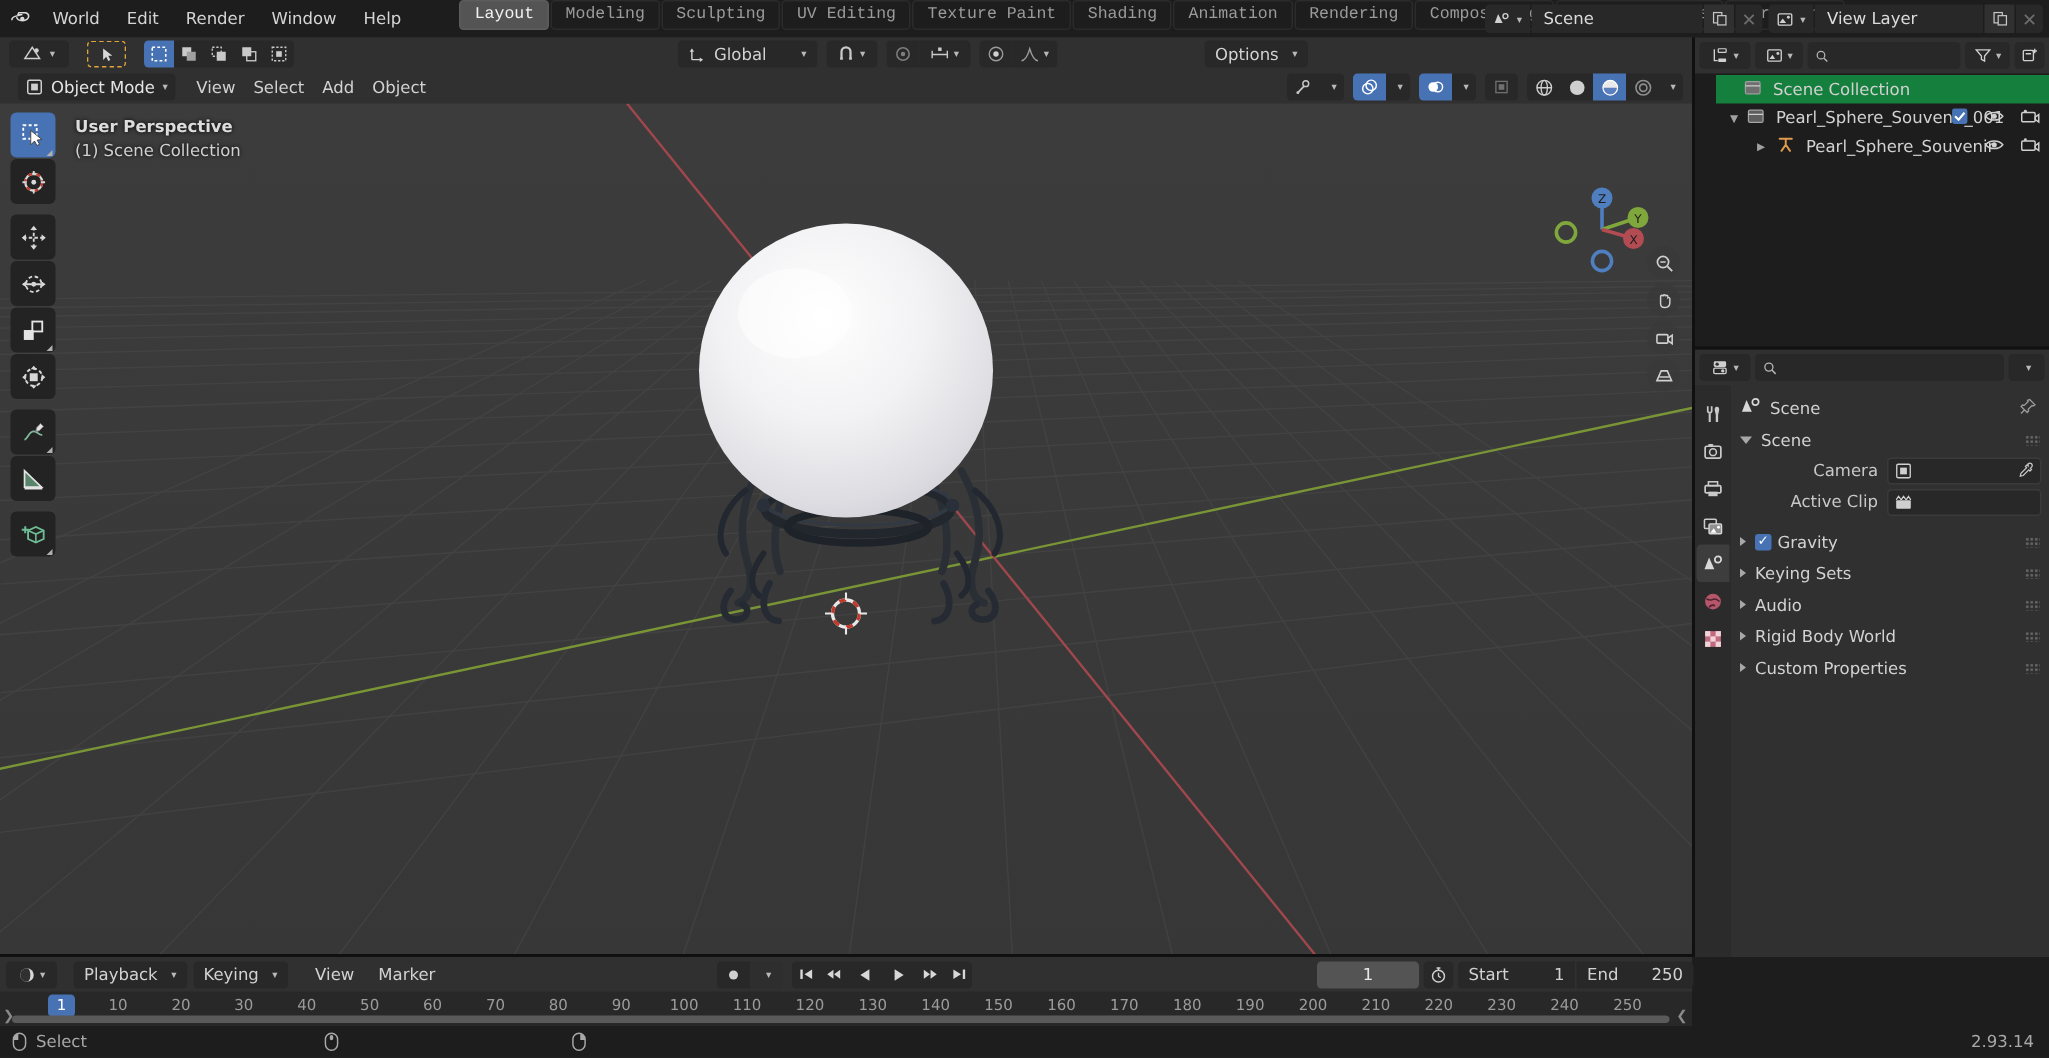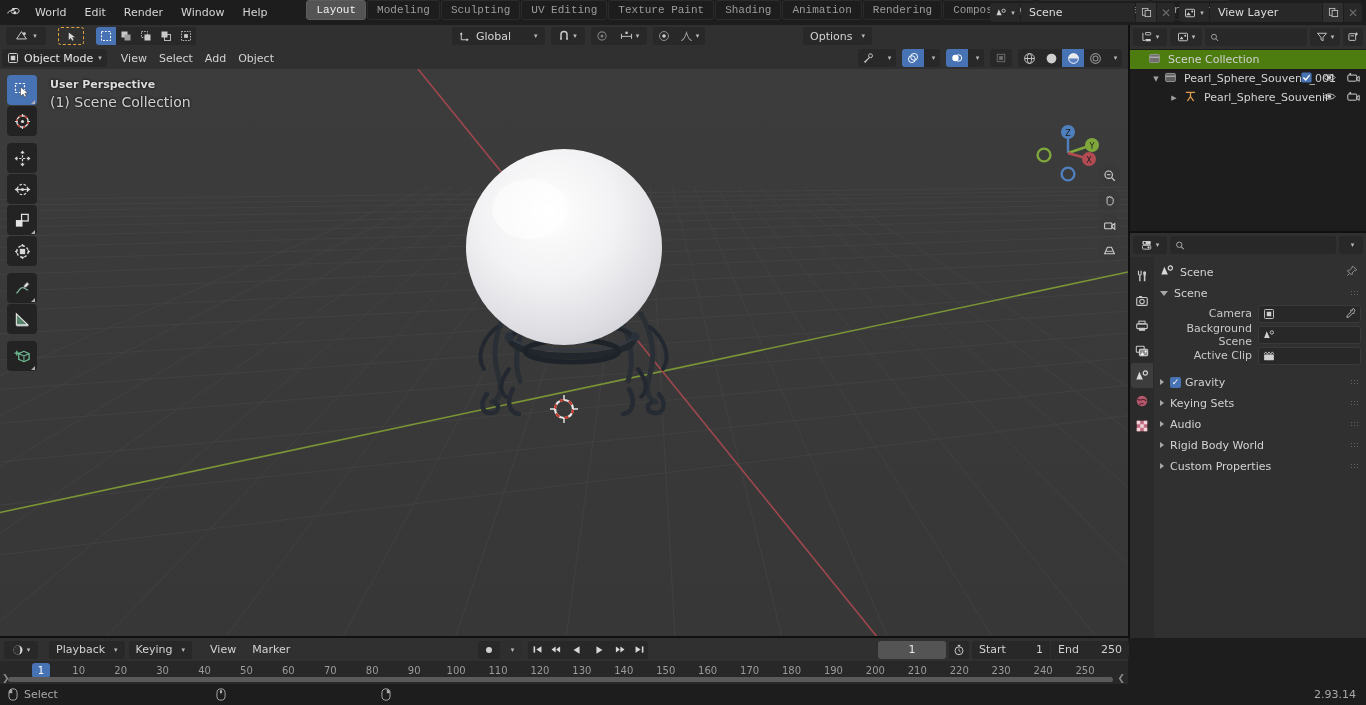--- a/index.html
+++ b/index.html
@@ -92,21 +92,21 @@
     align-items: center; padding: 0 5px; gap: 5px; min-width: 92px;
   }
   .menu-txt { color: #d2d2d2; font-size: 11px; padding: 0 6px; height: 18px; display:flex; align-items:center; cursor:default;}
 
   
   .vp-canvas {
     position: absolute; left: 0; top: 44px; width: 1128px; height: 569px;
     overflow: hidden; background: #393939;
   }
   .vp-overlay-text { position: absolute; left: 50px; top: 9px; color: #dcdcdc; font-size: 11px; font-weight: bold; text-shadow: 0 0 3px #000;}
-  .vp-overlay-text2 { position: absolute; left: 50px; top: 25px; color: #d0d0d0; font-size: 14px; text-shadow: 0 0 3px #000;}
+  .vp-overlay-text2 { position: absolute; left: 50px; top: 25px; color: #d0d0d0; font-size: 11px; text-shadow: 0 0 3px #000;}
 
   
   .tool-col {
     position: absolute; left: 7px; top: 6px; width: 30px;
     display: flex; flex-direction: column;
   }
   .tool-btn {
     width: 30px; height: 30px; background: #232323; border-radius: 4px;
     display: flex; align-items: center; justify-content: center;
     margin-bottom: 1px; position: relative;
@@ -138,21 +138,21 @@
   }
   .search-box input {
     background: transparent; border: none; outline: none; color: #d2d2d2;
     font-size: 11px; width: 100%; font-family: inherit;
   }
   .ol-rows { padding-top: 1px; }
   .ol-row {
     height: 19px; display: flex; align-items: center; padding-left: 4px;
     font-size: 11px; color: #d2d2d2; position: relative;
   }
-  .ol-row.hl { background: #4d7c0f; }
+  .ol-row.hl { background: #15803d; margin-left: 14px; }
   .ol-disc { width: 12px; display: flex; align-items: center; justify-content: center; color: #a0a0a0; font-size: 7px; }
   .ol-icons { position: absolute; right: 6px; display: flex; align-items: center; gap: 11px; }
 
   
   .props {
     position: absolute; left: 1130px; top: 233px; width: 236px; height: 405px;
     background: #303030;
   }
   .props-header { height: 24px; background: #303030; display: flex; align-items: center; padding: 0 3px; gap: 3px; }
   .props-body { position: absolute; left: 0; top: 24px; width: 236px; height: 381px; display: flex; }
@@ -375,21 +375,21 @@
             </div>
           </div>
         </div>
 
         <div class="btn pad" style="position:absolute;right:256px;gap:6px">
           <span>Options</span>
           <span class="dd-arrow">▾</span>
         </div>
       </div>
 
-      <div class="vp-row vp-row2" style="padding-left:2px;">
+      <div class="vp-row vp-row2" style="padding-left:12px;">
         <div class="mode-select">
           <svg width="12" height="12" viewBox="0 0 16 16">
               <rect x="2" y="2" width="12" height="12" rx="1.5" fill="none" stroke="#d0d0d0" stroke-width="1.3"></rect>
               <rect x="5" y="5" width="6" height="6" fill="#d0d0d0"></rect>
             </svg>
           <span>Object Mode</span>
           <span class="dd-arrow" style="margin-left:auto">▾</span>
         </div>
         <div style="width:8px"></div>
         <div class="menu-txt">View</div>
@@ -926,29 +926,20 @@
                 <rect x="5" y="5" width="6" height="6" fill="#cfcfcf"></rect>
               </svg>
             <span class="eyedrop">
               <svg width="12" height="12" viewBox="0 0 16 16">
                   <path d="M10.8 1.6 a2 2 0 0 1 3 3 l-1 1 1 1 -1.4 1.4 -1-1 -5 5 -2.6 .6 .6 -2.6 5 -5 -1 -1 1.4 -1.4 1 1z" fill="none" stroke="#c9c9c9" stroke-width="1.1"></path>
                 </svg>
             </span>
           </span>
         </div>
 
-        <div class="prop-row">
-          <span class="prop-label">Background Scene</span>
-          <span class="prop-field">
-            <svg width="12" height="12" viewBox="0 0 16 16">
-                <path d="M5 3 L9 12 L1.5 12 Z" fill="#cfcfcf"></path>
-                <circle cx="11.8" cy="4.6" r="2.2" fill="none" stroke="#cfcfcf" stroke-width="1.2"></circle>
-              </svg>
-          </span>
-        </div>
 
         <div class="prop-row">
           <span class="prop-label">Active Clip</span>
           <span class="prop-field">
             <svg width="12" height="12" viewBox="0 0 16 16">
                 <rect x="1.5" y="6" width="13" height="7.5" rx=".8" fill="#cfcfcf"></rect>
                 <path d="M1.5 5.6 L3.6 2.5 L6 5.6 M6 5.6 L8 2.5 L10.4 5.6 M10.4 5.6 L12.4 2.5 L14.5 5.6" fill="none" stroke="#cfcfcf" stroke-width="1.1"></path>
               </svg>
           </span>
         </div>

